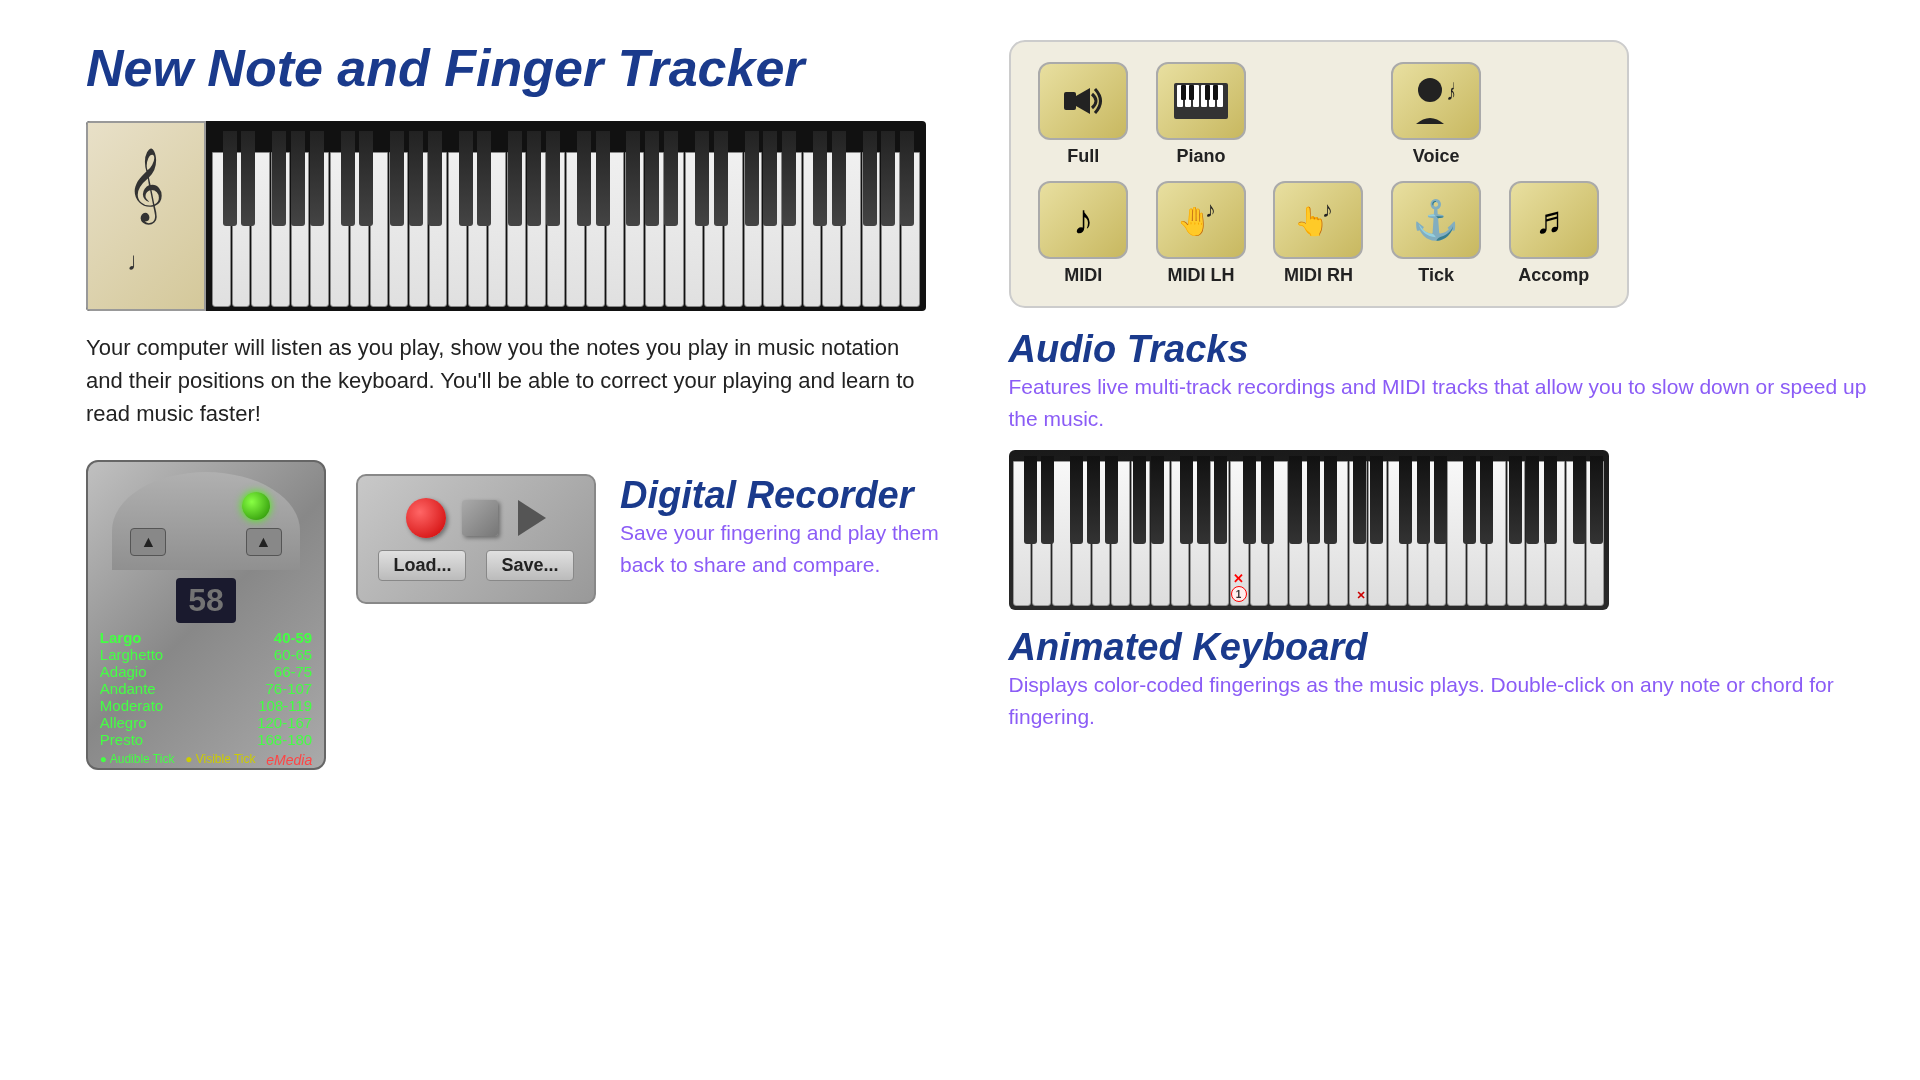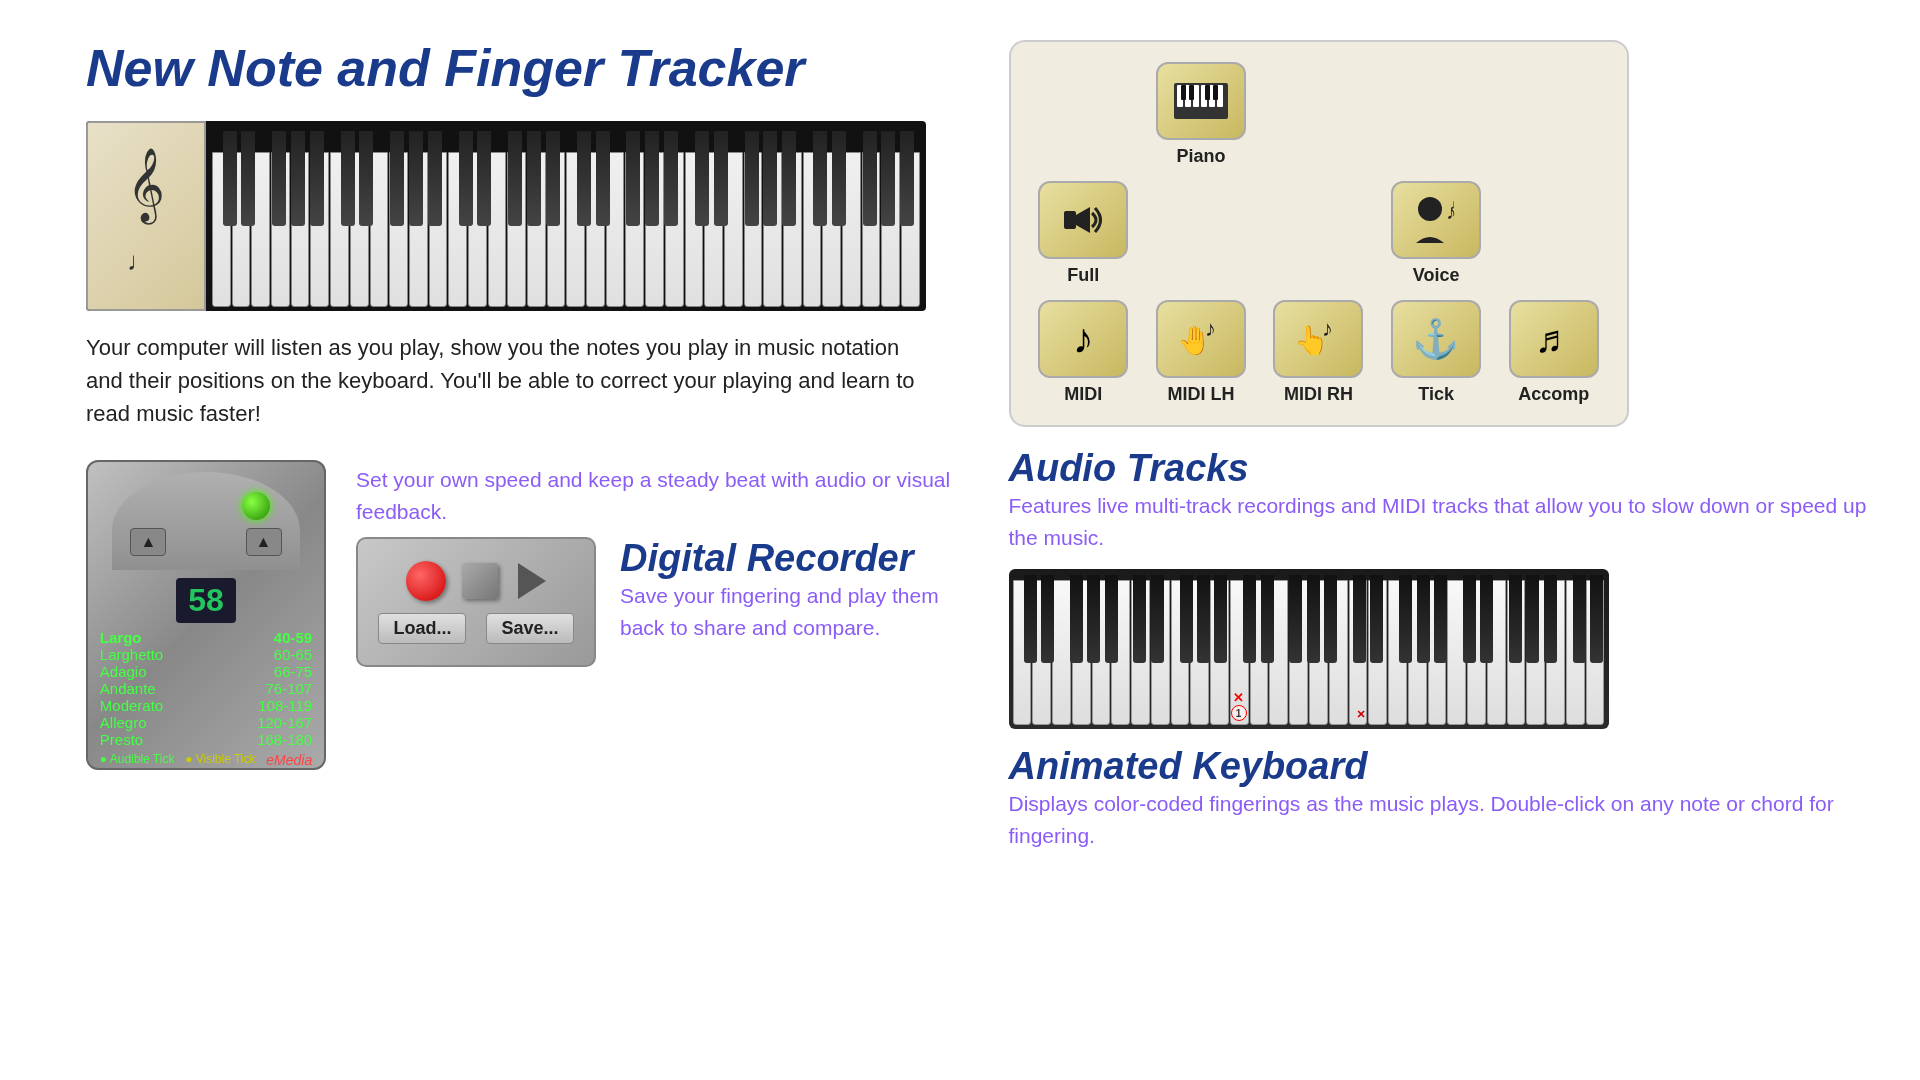--- a/index.html
+++ b/index.html
@@ -142,21 +142,21 @@
     }
     .metronome-display {
       background: #1a1a2e;
       border-radius: 4px;
       padding: 4px 12px;
       margin-top: 8px;
     }
     .bpm-number {
       font-size: 32px;
       font-weight: bold;
-      color: #22c55e;
+      color: #737373;
       text-align: center;
     }
     .tempo-list {
       font-size: 15px;
       color: #44ff44;
       text-align: left;
       width: 90%;
       margin-top: 6px;
     }
     .tempo-row {
@@ -513,21 +513,20 @@
         </div>
         <div class="metronome-bottom-bar">
           <span class="audible-dot">● <span>Audible Tick</span></span>
           <span class="visible-dot">● <span>Visible Tick</span></span>
           <span class="emedia-text">eMedia</span>
         </div>
       </div>
 
       <div class="metronome-right">
         <div class="audio-tracks-info">
-          <p class="section-text">Set your own speed and keep a steady beat with audio or visual feedback.</p>
         </div>
 
         <div class="recorder-section">
 
           <div class="recorder-img">
             <div class="rec-buttons">
               <div class="rec-btn-record"></div>
               <div class="rec-btn-stop"></div>
               <div class="rec-btn-play"></div>
             </div>
@@ -543,48 +542,48 @@
           </div>
         </div>
       </div>
     </div>
   </div>
 
   <div class="right-col">
 
     <div class="audio-track-buttons">
 
+      <div class="track-btn" style="grid-column:1;">
+        <div class="track-btn-icon">
+          <svg width="50" height="50" viewBox="0 0 50 50">
+            <rect x="6" y="16" width="12" height="18" rx="2" fill="#222"></rect>
+            <polygon points="18,20 32,12 32,38 18,30" fill="#222"></polygon>
+            <path d="M34,18 Q42,25 34,32" stroke="#222" stroke-width="3" fill="none"></path>
+            <path d="M37,13 Q48,25 37,37" stroke="#222" stroke-width="3" fill="none"></path>
+          </svg>
+        </div>
+        <span class="track-btn-label">Full</span>
+      </div>
       <div class="track-btn" style="grid-column:2;">
         <div class="track-btn-icon">
           <svg width="60" height="48" viewBox="0 0 60 48">
             <rect x="3" y="6" width="54" height="36" rx="2" fill="#333"></rect>
             <rect x="6" y="8" width="6" height="22" rx="1" fill="white"></rect>
             <rect x="14" y="8" width="6" height="22" rx="1" fill="white"></rect>
             <rect x="22" y="8" width="6" height="22" rx="1" fill="white"></rect>
             <rect x="30" y="8" width="6" height="22" rx="1" fill="white"></rect>
             <rect x="38" y="8" width="6" height="22" rx="1" fill="white"></rect>
             <rect x="46" y="8" width="6" height="22" rx="1" fill="white"></rect>
             <rect x="10" y="8" width="5" height="15" rx="1" fill="#111"></rect>
             <rect x="18" y="8" width="5" height="15" rx="1" fill="#111"></rect>
             <rect x="34" y="8" width="5" height="15" rx="1" fill="#111"></rect>
             <rect x="42" y="8" width="5" height="15" rx="1" fill="#111"></rect>
           </svg>
         </div>
         <span class="track-btn-label">Piano</span>
-      </div>
-      <div class="track-btn" style="grid-column:1;">
-        <div class="track-btn-icon">
-          <svg width="50" height="50" viewBox="0 0 50 50">
-            <rect x="6" y="16" width="12" height="18" rx="2" fill="#222"></rect>
-            <polygon points="18,20 32,12 32,38 18,30" fill="#222"></polygon>
-            <path d="M34,18 Q42,25 34,32" stroke="#222" stroke-width="3" fill="none"></path>
-            <path d="M37,13 Q48,25 37,37" stroke="#222" stroke-width="3" fill="none"></path>
-          </svg>
-        </div>
-        <span class="track-btn-label">Full</span>
       </div>
       <div class="track-btn" style="grid-column:3;grid-column-end:6;display:flex;flex-direction:column;align-items:center;">
         <div class="track-btn-icon">
           <svg width="56" height="50" viewBox="0 0 56 50">
             <circle cx="22" cy="14" r="12" fill="#222"></circle>
             <path d="M8,48 Q22,36 36,48" fill="#222"></path>
             <text x="38" y="24" font-size="20" fill="#222">♪</text>
             <text x="42" y="14" font-size="14" fill="#222">♩</text>
           </svg>
         </div>

